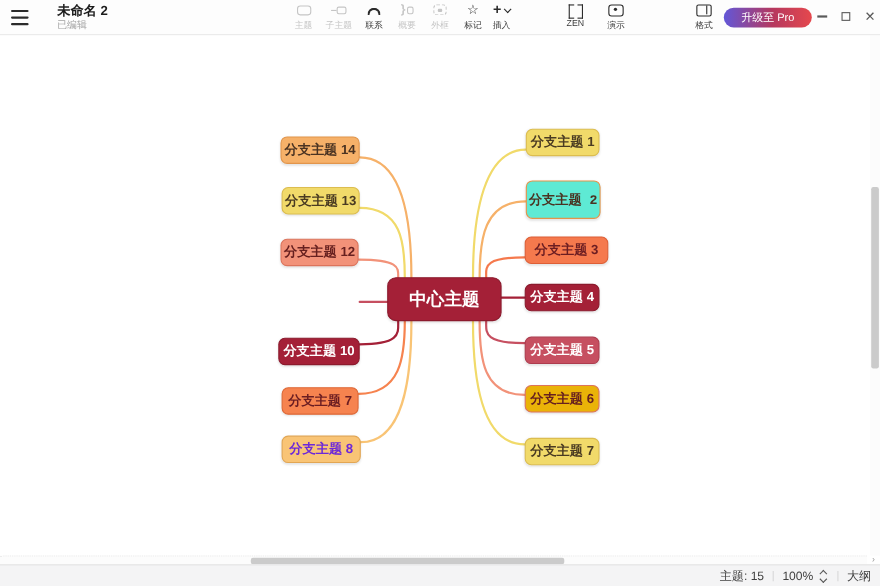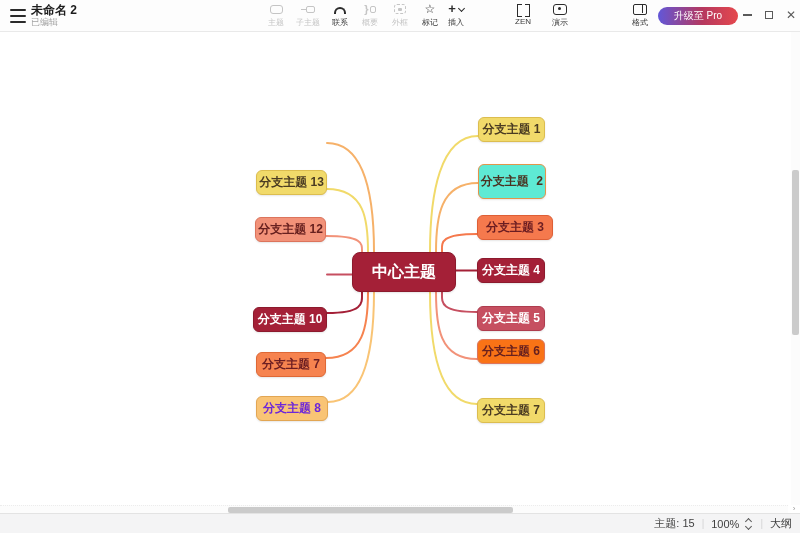--- a/index.html
+++ b/index.html
@@ -3,21 +3,21 @@
 <meta charset="utf-8">
 <style>
   * { margin:0; padding:0; box-sizing:border-box; }
   html,body { width:800px; height:533px; font-family:"Liberation Sans", sans-serif; background:#fff; overflow:hidden; }
   .app { position:relative; width:800px; height:533px; background:#fff; }
 
   
   .titlebar { position:absolute; top:0; left:0; right:0; height:32px; background:#fdfdfd; border-bottom:1px solid #e9e9e9; z-index:30; }
   .menu-btn { position:absolute; left:8px; top:8px; width:20px; height:16px; display:flex; flex-direction:column; justify-content:space-between; padding:1px 2px; cursor:pointer; }
   .menu-btn i { display:block; height:2px; background:#2b2b2b; border-radius:1px; }
-  .title-block { position:absolute; left:31px; top:3px; }
+  .title-block { position:absolute; left:52px; top:3px; }
   .doc-title { font-size:12px; font-weight:bold; color:#1c1c1c; line-height:14px; }
   .doc-status { font-size:9px; color:#a3a3a3; line-height:11px; }
 
   .tool-item { position:absolute; top:2px; width:36px; height:28px; display:flex; flex-direction:column; align-items:center; justify-content:flex-start; cursor:pointer; }
   .tool-item .ticon { height:14px; display:flex; align-items:center; justify-content:center; color:#2b2b2b; }
   .tool-item .tlabel { font-size:8px; color:#3a3a3a; margin-top:1px; white-space:nowrap; }
   .tool-item.disabled .ticon { color:#c5c5c5; }
   .tool-item.disabled .tlabel { color:#c5c5c5; }
   .tool-item.disabled .shape { border-color:#c5c5c5 !important; }
   .tool-item.disabled .shape::after, .tool-item.disabled .shape::before { background:#c5c5c5 !important; border-color:#c5c5c5 !important; }
@@ -189,27 +189,28 @@
     </div>
     <div class="vscroll">
       <div class="thumb"></div>
     </div>
     <div class="scroll-corner">›</div>
   <div class="topic branch-topic" style="left: 478px; top: 85px; width: 67px; height: 25px; background: rgb(241, 218, 106); border-color: rgb(220, 189, 79); color: rgb(74, 59, 34);">分支主题 1</div>
       <div class="topic branch-topic" style="left: 478px; top: 132px; width: 68px; height: 35px; background: #5eead4; border-color: rgb(226, 149, 75); color: rgb(74, 51, 34); font-family: Liberation Mono, monospace;">分支主题 2</div>
       <div class="topic branch-topic" style="left: 477px; top: 183px; width: 76px; height: 25px; background: rgb(245, 121, 77); border-color: rgb(222, 95, 54); color: rgb(107, 29, 34);">分支主题 3</div>
       <div class="topic branch-topic" style="left: 477px; top: 226px; width: 68px; height: 25px; background: rgb(164, 32, 55); border-color: rgb(140, 26, 45); color: rgb(255, 255, 255);">分支主题 4</div>
       <div class="topic branch-topic" style="left: 477px; top: 274px; width: 68px; height: 25px; background: rgb(198, 79, 96); border-color: rgb(174, 60, 78); color: rgb(255, 255, 255);">分支主题 5</div>
-      <div class="topic branch-topic" style="left: 477px; top: 307px; width: 68px; height: 25px; background: #f97316; border-color: rgb(220, 116, 92); color: rgb(103, 32, 31);">分支主题 6</div>
+      <div class="topic branch-topic" style="left: 477px; top: 318px; width: 68px; height: 25px; background: #eab308; border-color: rgb(220, 116, 92); color: rgb(103, 32, 31);">分支主题 6</div>
       <div class="topic branch-topic" style="left: 477px; top: 366px; width: 68px; height: 25px; background: rgb(241, 218, 106); border-color: rgb(220, 189, 79); color: rgb(74, 59, 34);">分支主题 7</div>
       <div class="topic branch-topic" style="left: 256px; top: 364px; width: 72px; height: 25px; background: rgb(249, 196, 117); border-color: rgb(226, 166, 83); color: #6d28d9;">分支主题 8</div>
       <div class="topic branch-topic" style="left: 256px; top: 320px; width: 70px; height: 25px; background: rgb(246, 131, 79); border-color: rgb(222, 104, 54); color: rgb(107, 29, 34);">分支主题 7</div>
       <div class="topic branch-topic" style="left: 253px; top: 275px; width: 74px; height: 25px; background: rgb(164, 32, 55); border-color: rgb(140, 26, 45); color: rgb(255, 255, 255);">分支主题 10</div>
       <div class="topic branch-topic" style="left: 255px; top: 185px; width: 71px; height: 25px; background: rgb(242, 146, 121); border-color: rgb(220, 116, 92); color: rgb(103, 32, 31);">分支主题 12</div>
       <div class="topic branch-topic" style="left: 256px; top: 138px; width: 71px; height: 25px; background: rgb(241, 218, 106); border-color: rgb(220, 189, 79); color: rgb(74, 59, 34);">分支主题 13</div>
+      <div class="topic branch-topic" style="left: 255px; top: 92px; width: 72px; height: 25px; background: rgb(246, 177, 105); border-color: rgb(226, 149, 75); color: rgb(74, 51, 34);">分支主题 14</div>
       <div class="topic center-topic" style="left: 352px; top: 220px; width: 104px; height: 40px; background: rgb(164, 32, 55); border-color: rgb(140, 26, 45); color: rgb(255, 255, 255);">中心主题</div>
     </div>
 
   <div class="statusbar">
     <span class="count-label">主题: 15</span>
     <span class="sep">|</span>
     <span class="zoom-group">
       <span>100%</span>
       <span class="stepper">
           <i class="up"></i>

